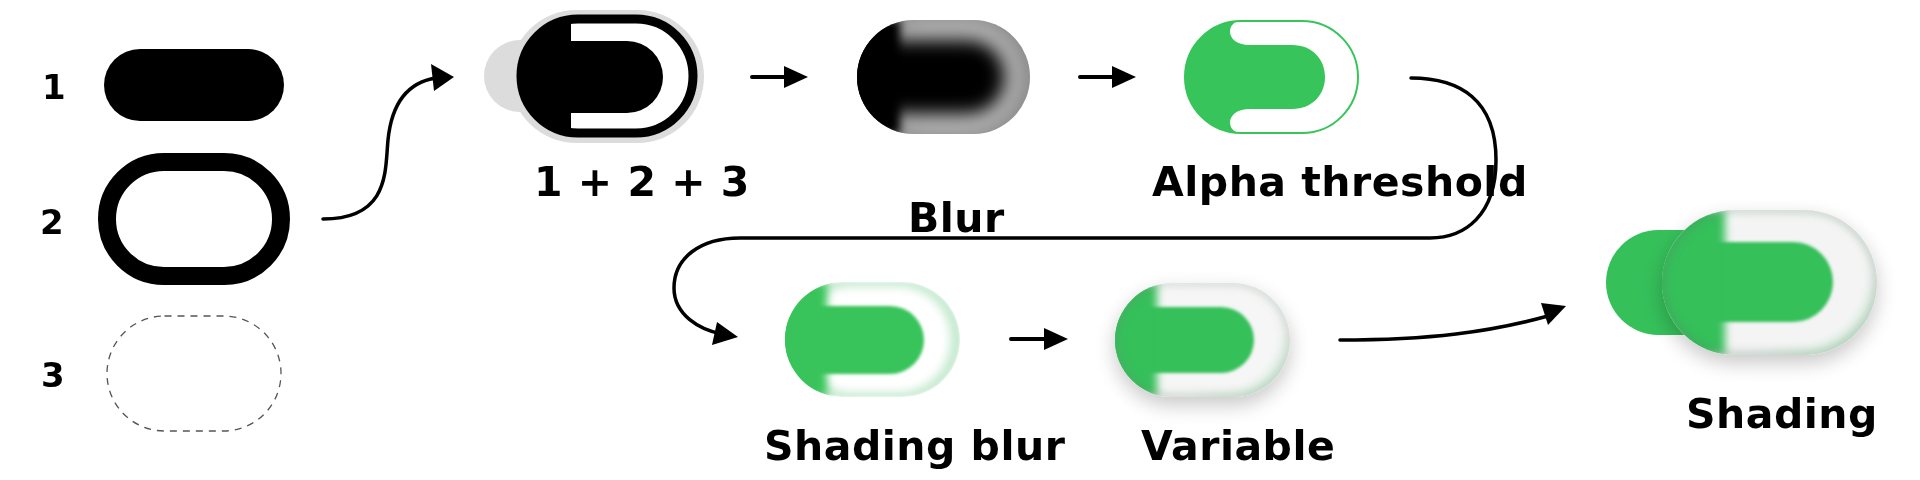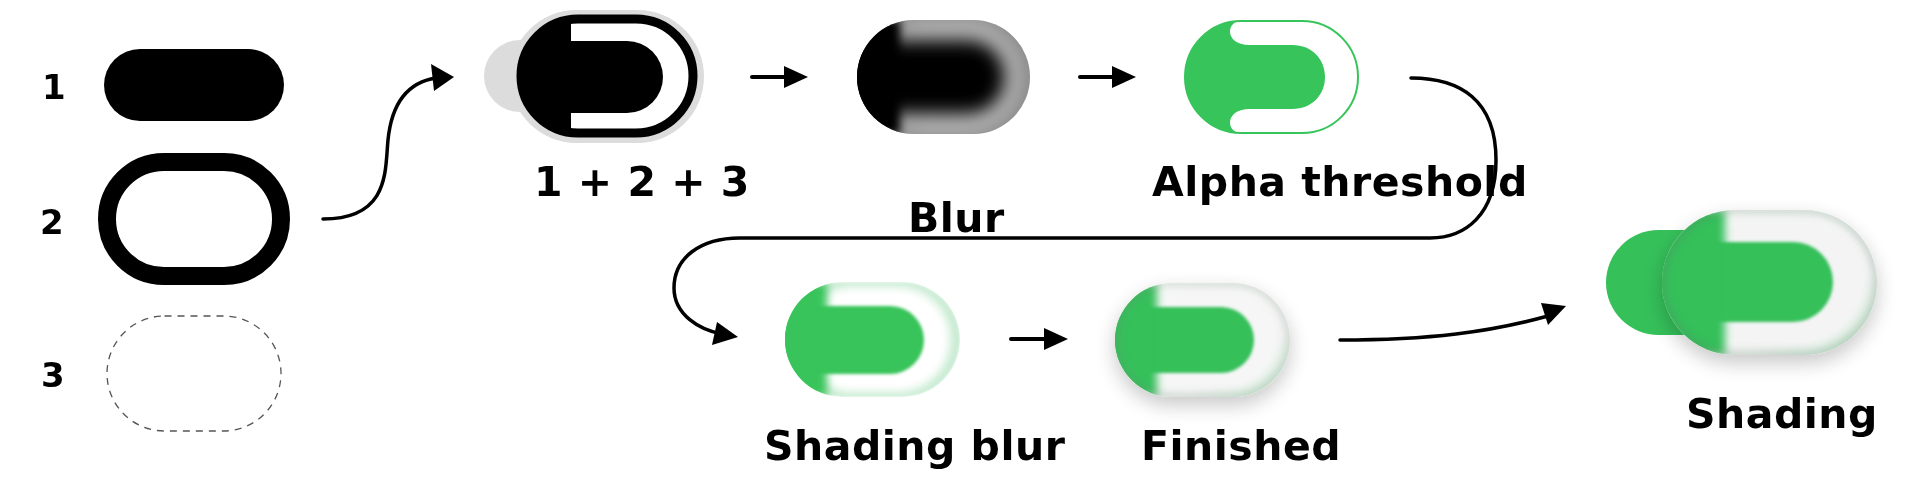--- a/index.html
+++ b/index.html
@@ -147,14 +147,14 @@
         <rect x="1662" y="210" width="215" height="145" rx="72.5" fill="none" stroke="#567a60" stroke-opacity="0.35" stroke-width="7" filter="url(#blurSoft)"></rect>
       </g>
     </g>
   </g>
 </svg>
 
 <div class="label" style="left:534px; top:162px;">1 + 2 + 3</div>
 <div class="label" style="left:908px; top:162px;margin-top:36px;">Blur</div>
 <div class="label" style="left:1137px; top:162px;margin-left:15px;">Alpha threshold</div>
 <div class="label" style="left:764px; top:426px;">Shading blur</div>
-<div class="label" style="left:1141px; top:426px;">Finished</div>
+<div class="label" style="left:1141px; top:426px;">Variable</div>
 <div class="label" style="left:1686px; top:394px;">Shading</div>
 
 </body></html>

